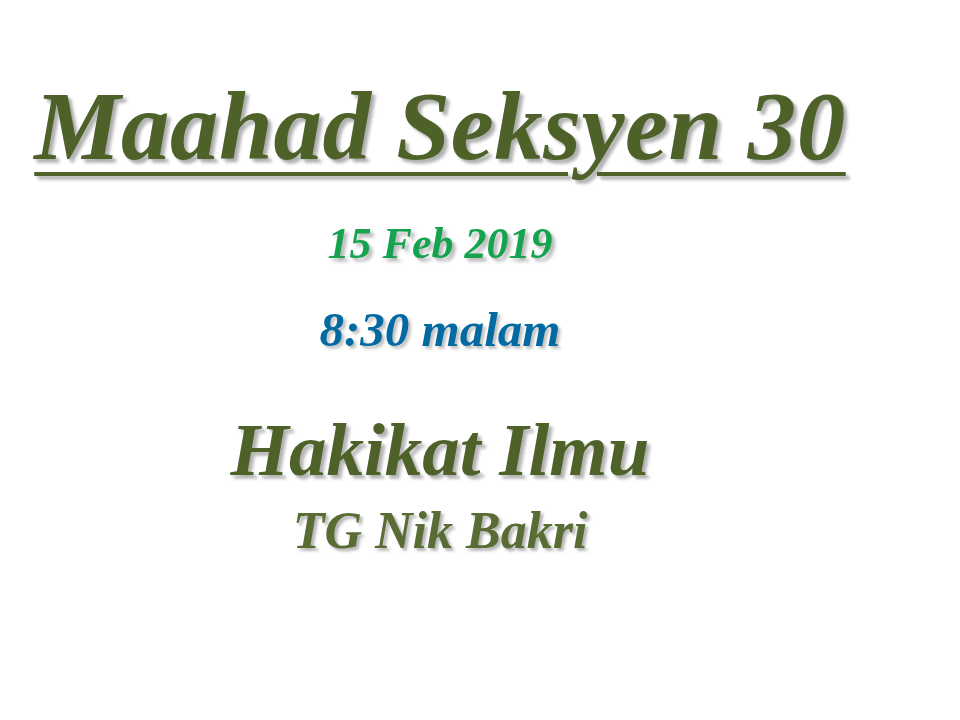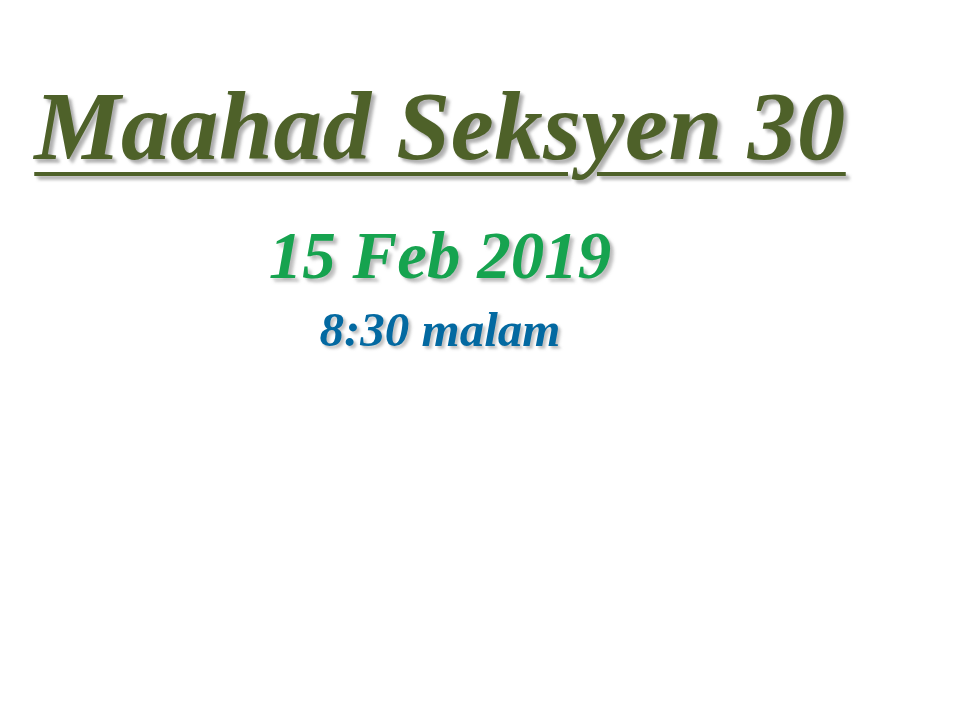--- a/index.html
+++ b/index.html
@@ -46,21 +46,21 @@
     text-decoration-thickness: 4px;
     text-underline-offset: 0.13em;
     text-shadow:
       4px 4px 3px rgba(135,135,135,0.55),
       2px 2px 2px rgba(170,170,170,0.40);
   }
 
   
   .date-line {
     top: 222px;
-    font-size: 67px;
+    font-size: 44px;
     color: #16a34f;
     text-shadow:
       4px 4px 3px rgba(150,150,150,0.50),
       2px 2px 2px rgba(180,180,180,0.38);
   }
 
   
   .time-line {
     top: 305px;
     font-size: 49px;
@@ -104,16 +104,18 @@
 <body>
 
 <div class="slide">
 
   <div class="line title-line">Maahad Seksyen 30</div>
 
   <div class="line date-line">15 Feb 2019</div>
 
   <div class="line time-line">8:30 malam</div>
 
+  <div class="line topic-line">Hakikat Ilmu</div>
 
+  <div class="line speaker-line">TG Nik Bakri</div>
 
 
 </div>
 
 </body></html>

